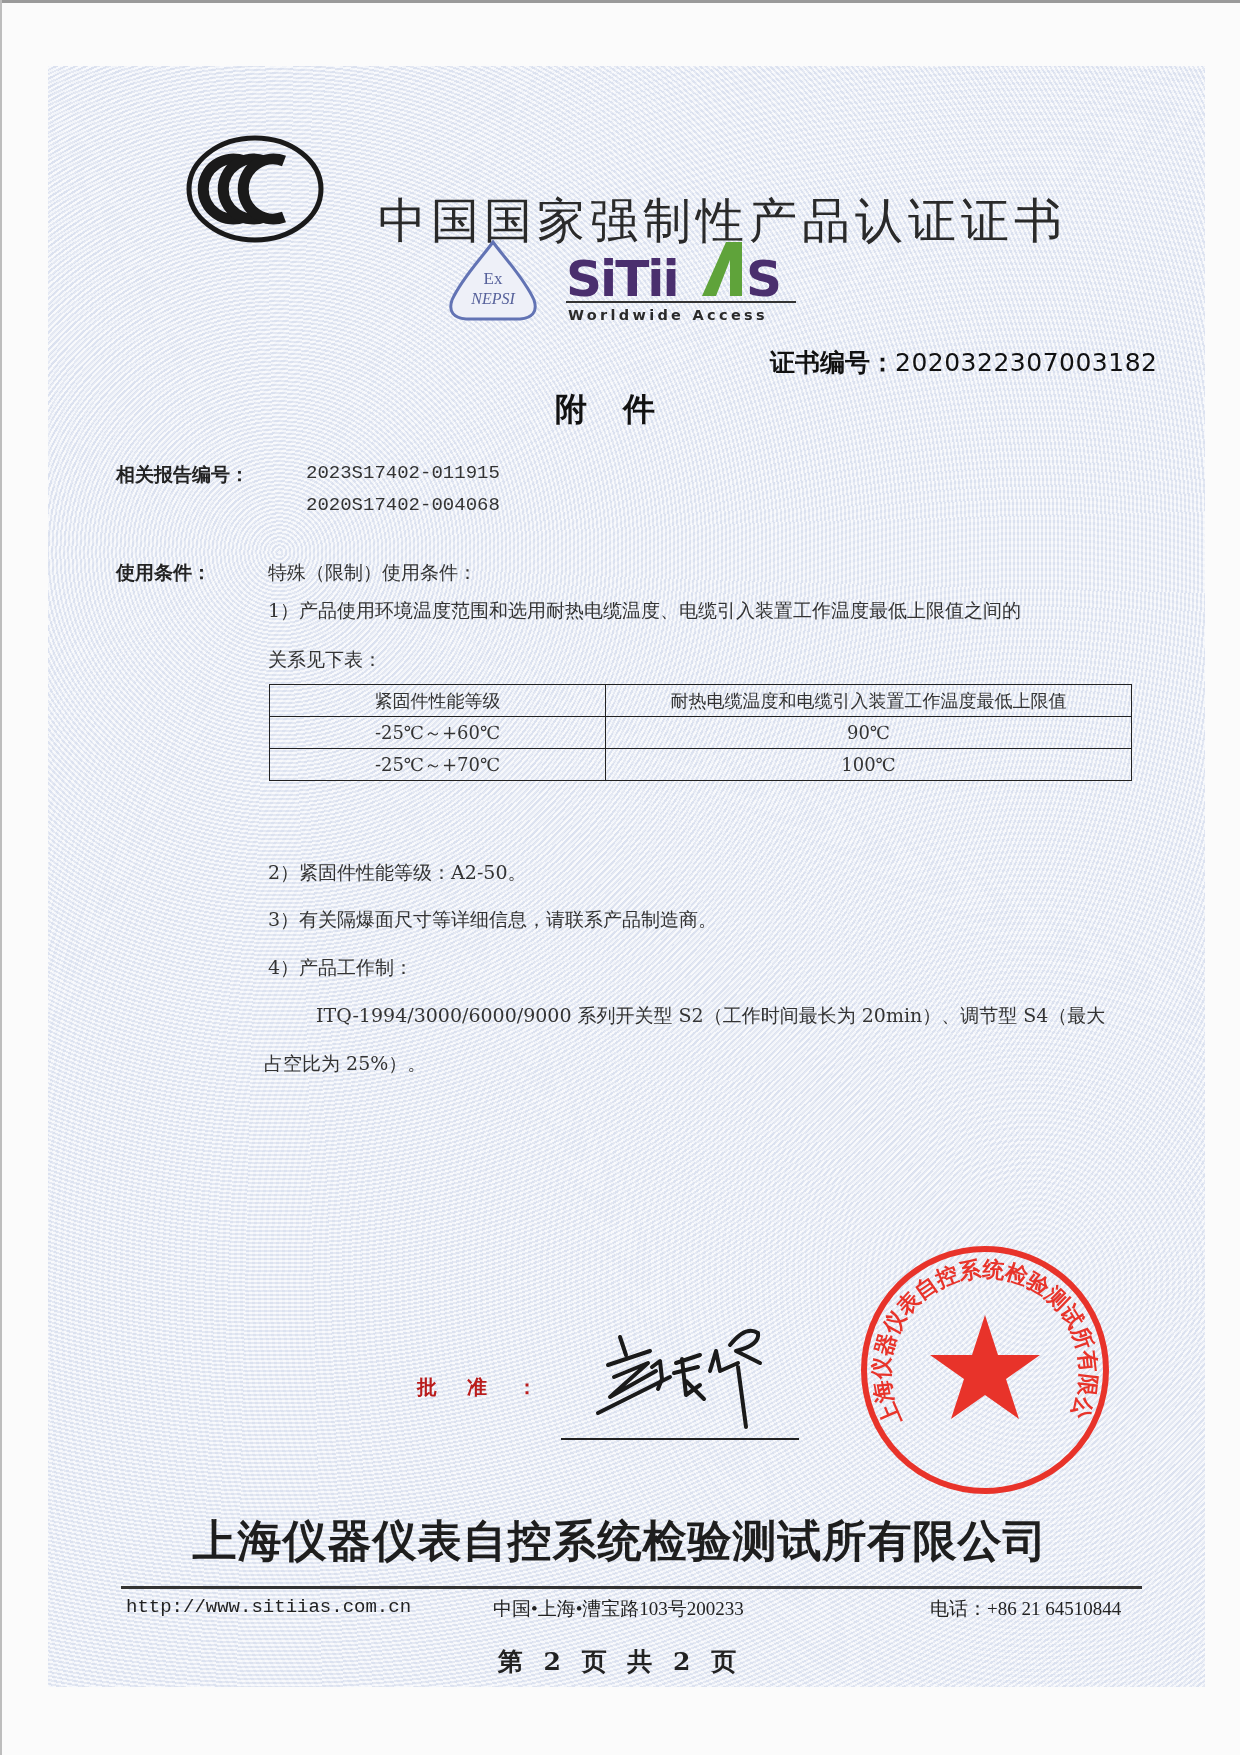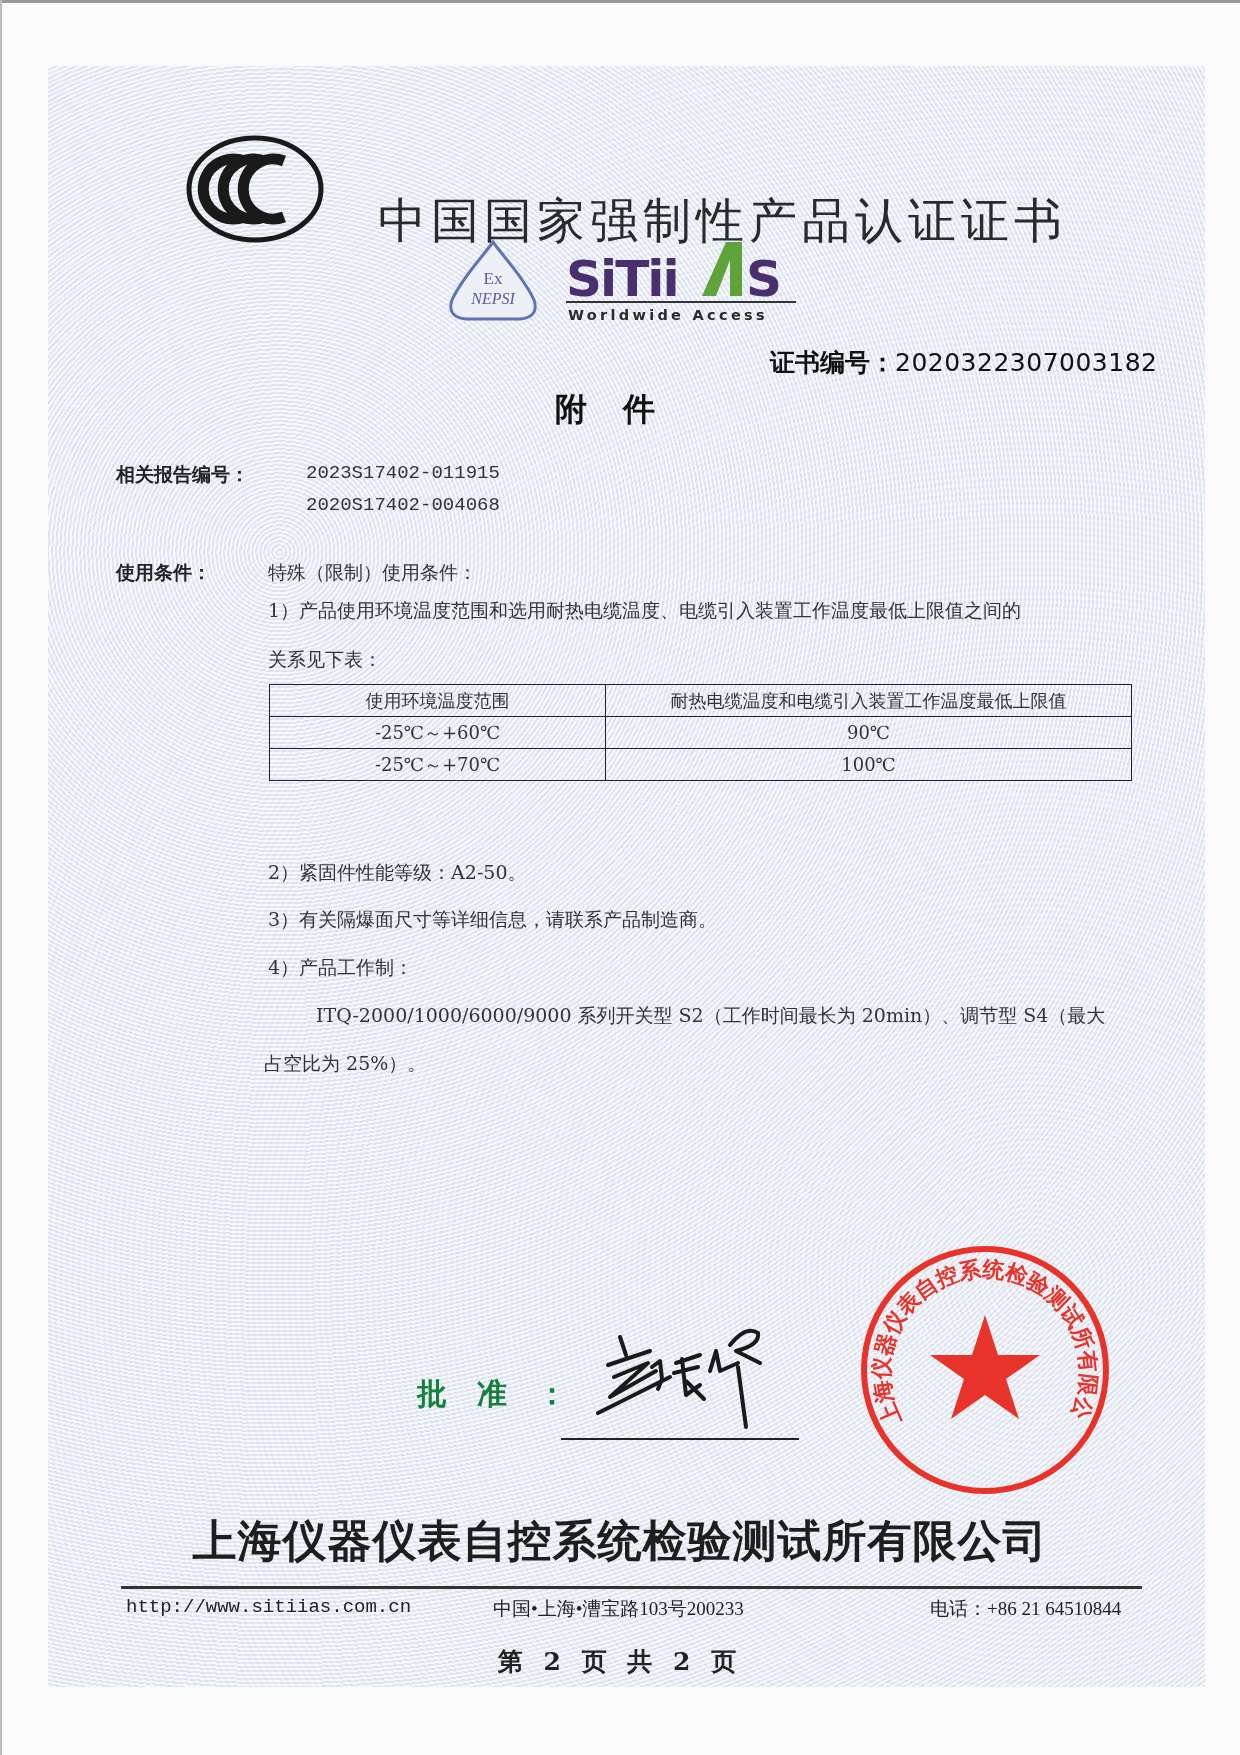--- a/index.html
+++ b/index.html
@@ -53,21 +53,21 @@
     left:269px; top:684px; width:863px; border-collapse:collapse;
     font-size:18px; color:#333;
   }
   .cond-table td, .cond-table th {
     border:1.5px solid #222; height:31px; padding:0; text-align:center; font-weight:normal;
   }
   .cond-table .c1 { width:335px; }
 
   
   .approve-label {
-    left:417px; top:1374px; font-size:30px; font-weight:bold; color:#15803d;
+    left:417px; top:1374px; font-size:20px; font-weight:bold; color:#b91c1c;
     font-family:"DejaVu Sans","Liberation Sans",sans-serif; letter-spacing:30px; white-space:nowrap;
   }
   .sign-line { left:561px; top:1438px; width:238px; height:2px; background:#222; }
   .signature { left:590px; top:1315px; width:180px; height:120px; }
   .seal { left:858px; top:1243px; width:254px; height:254px; }
 
   .company-name {
     left:0; width:1240px; top:1512px; text-align:center;
     font-family:"DejaVu Sans","Liberation Sans",sans-serif; font-size:44px;
     letter-spacing:1px; color:#1e1e1e; font-weight:bold;
@@ -124,38 +124,38 @@
 <div class="abs mono" style="left:268px; top:494px;">2020S17402-004068</div>
 
 <div class="abs field-label" style="top:560px;">使用条件：</div>
 <div class="abs text" style="left:268px; top:560px;">特殊（限制）使用条件：</div>
 <div class="abs text" style="left:268px; top:598px;">1）产品使用环境温度范围和选用耐热电缆温度、电缆引入装置工作温度最低上限值之间的</div>
 <div class="abs text" style="left:268px; top:647px;">关系见下表：</div>
 
 <table class="abs cond-table">
   <tbody>
       <tr>
-    <th class="c1">使用环境温度范围</th>
+    <th class="c1">紧固件性能等级</th>
     <th>耐热电缆温度和电缆引入装置工作温度最低上限值</th>
   </tr>
   <tr>
     <td>-25℃～+60℃</td>
     <td>90℃</td>
   </tr>
   <tr>
     <td>-25℃～+70℃</td>
     <td>100℃</td>
   </tr>
 </tbody>
   </table>
 
 <div class="abs text" style="left:268px; top:860px;">2）紧固件性能等级：A2-50。</div>
 <div class="abs text" style="left:268px; top:907px;">3）有关隔爆面尺寸等详细信息，请联系产品制造商。</div>
 <div class="abs text" style="left:268px; top:955px;">4）产品工作制：</div>
-<div class="abs text" style="left:316px; top:1003px;">ITQ-2000/1000/6000/9000 系列开关型 S2（工作时间最长为 20min）、调节型 S4（最大</div>
+<div class="abs text" style="left:316px; top:1003px;">ITQ-1994/3000/6000/9000 系列开关型 S2（工作时间最长为 20min）、调节型 S4（最大</div>
 <div class="abs text" style="left:264px; top:1051px;">占空比为 25%）。</div>
 
 <div class="abs approve-label">批准：</div>
 <svg class="abs signature" viewBox="0 0 180 120">
   <g fill="none" stroke="#1a1a1a" stroke-width="4" stroke-linecap="round" stroke-linejoin="round">
     <path d="M30 22 L36 40 M18 50 L60 36 M24 62 L58 48 L20 82 L66 56 M8 98 L80 62"></path>
     <path d="M62 52 L70 46 L72 64 L68 74"></path>
     <path d="M86 48 L110 40 M84 58 L108 52 M92 44 L96 80 L110 70 M96 66 L114 84"></path>
     <path d="M120 56 L126 36 L130 56 L148 48 M140 30 Q156 10 168 18 Q170 30 146 36 L170 48 M148 52 L156 112"></path>
   </g>

